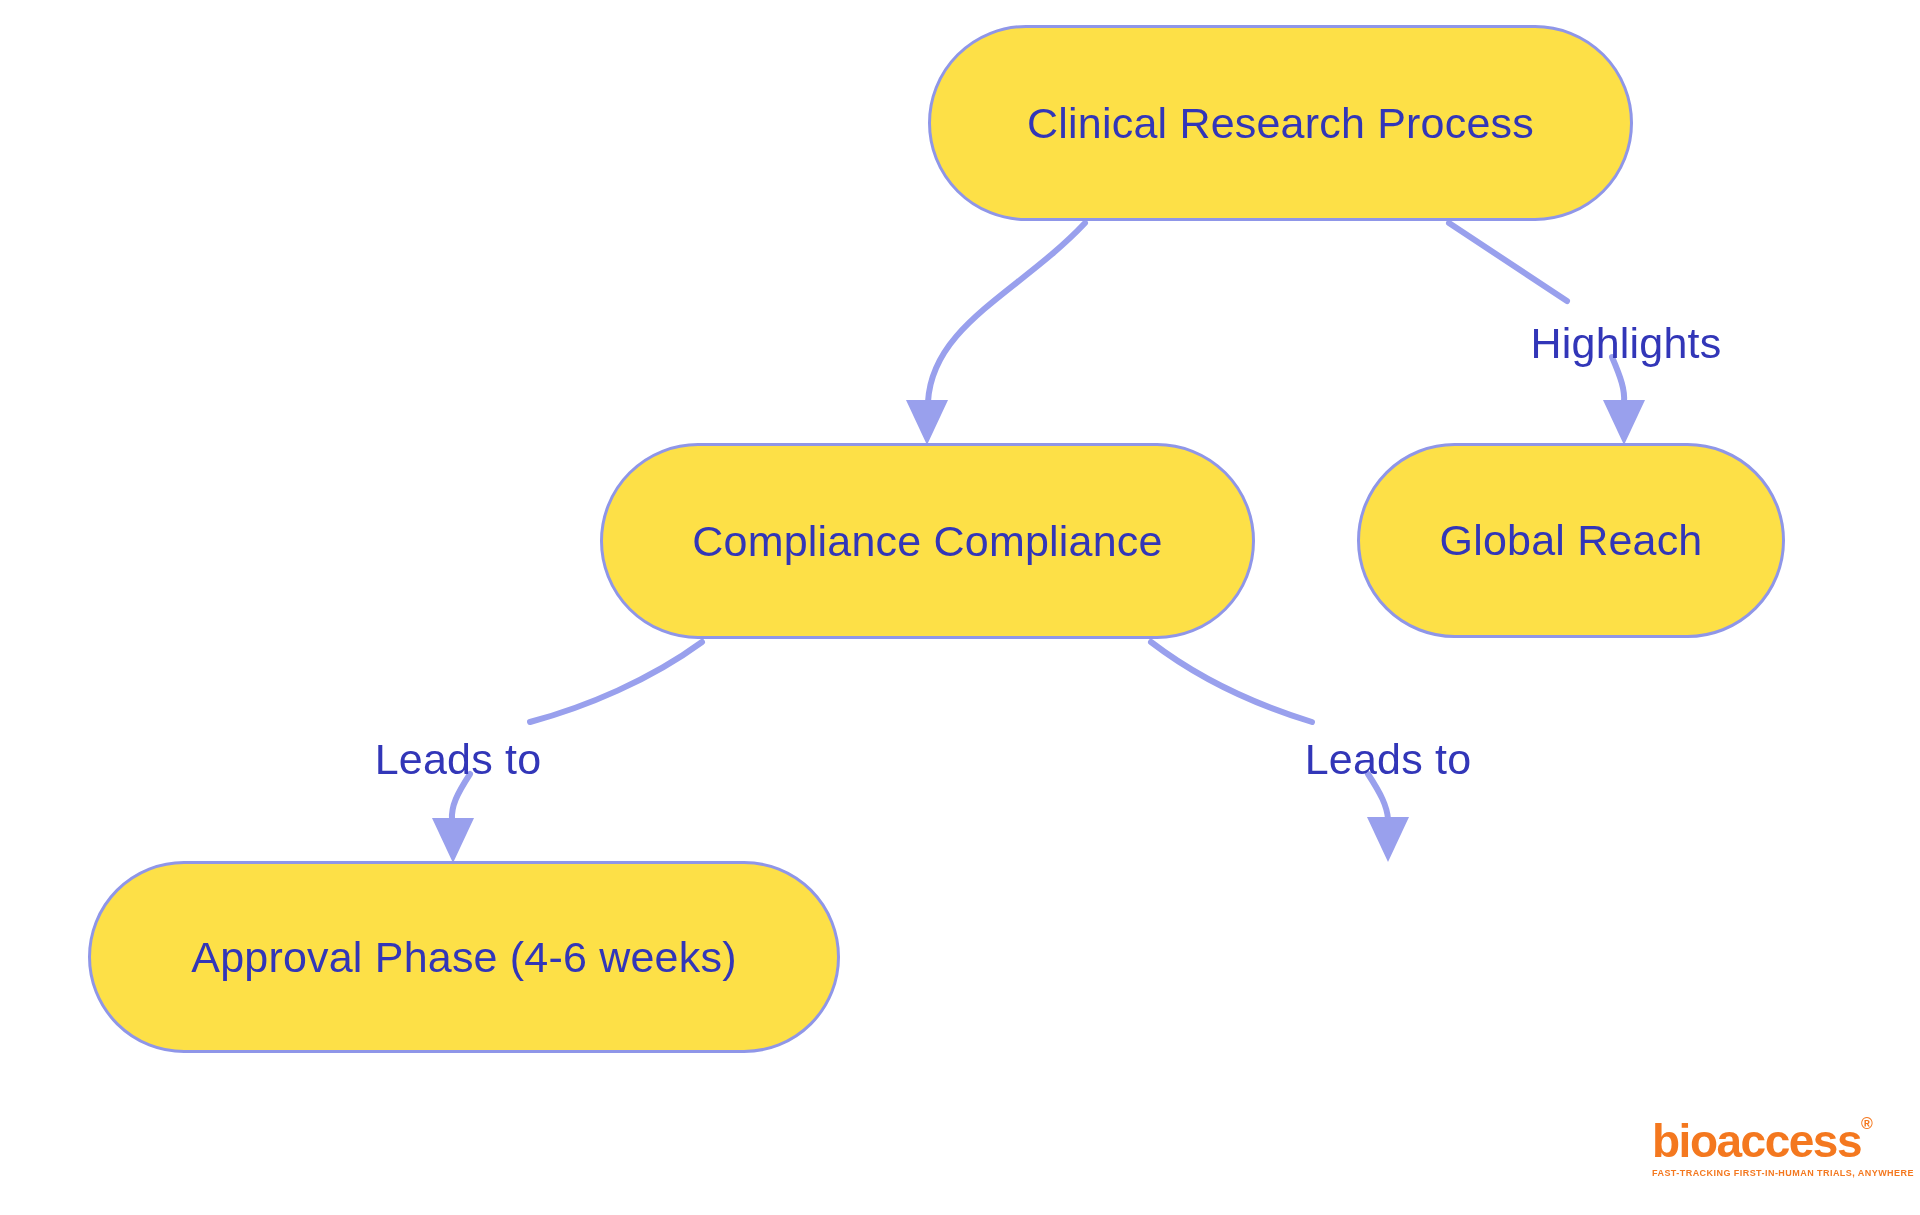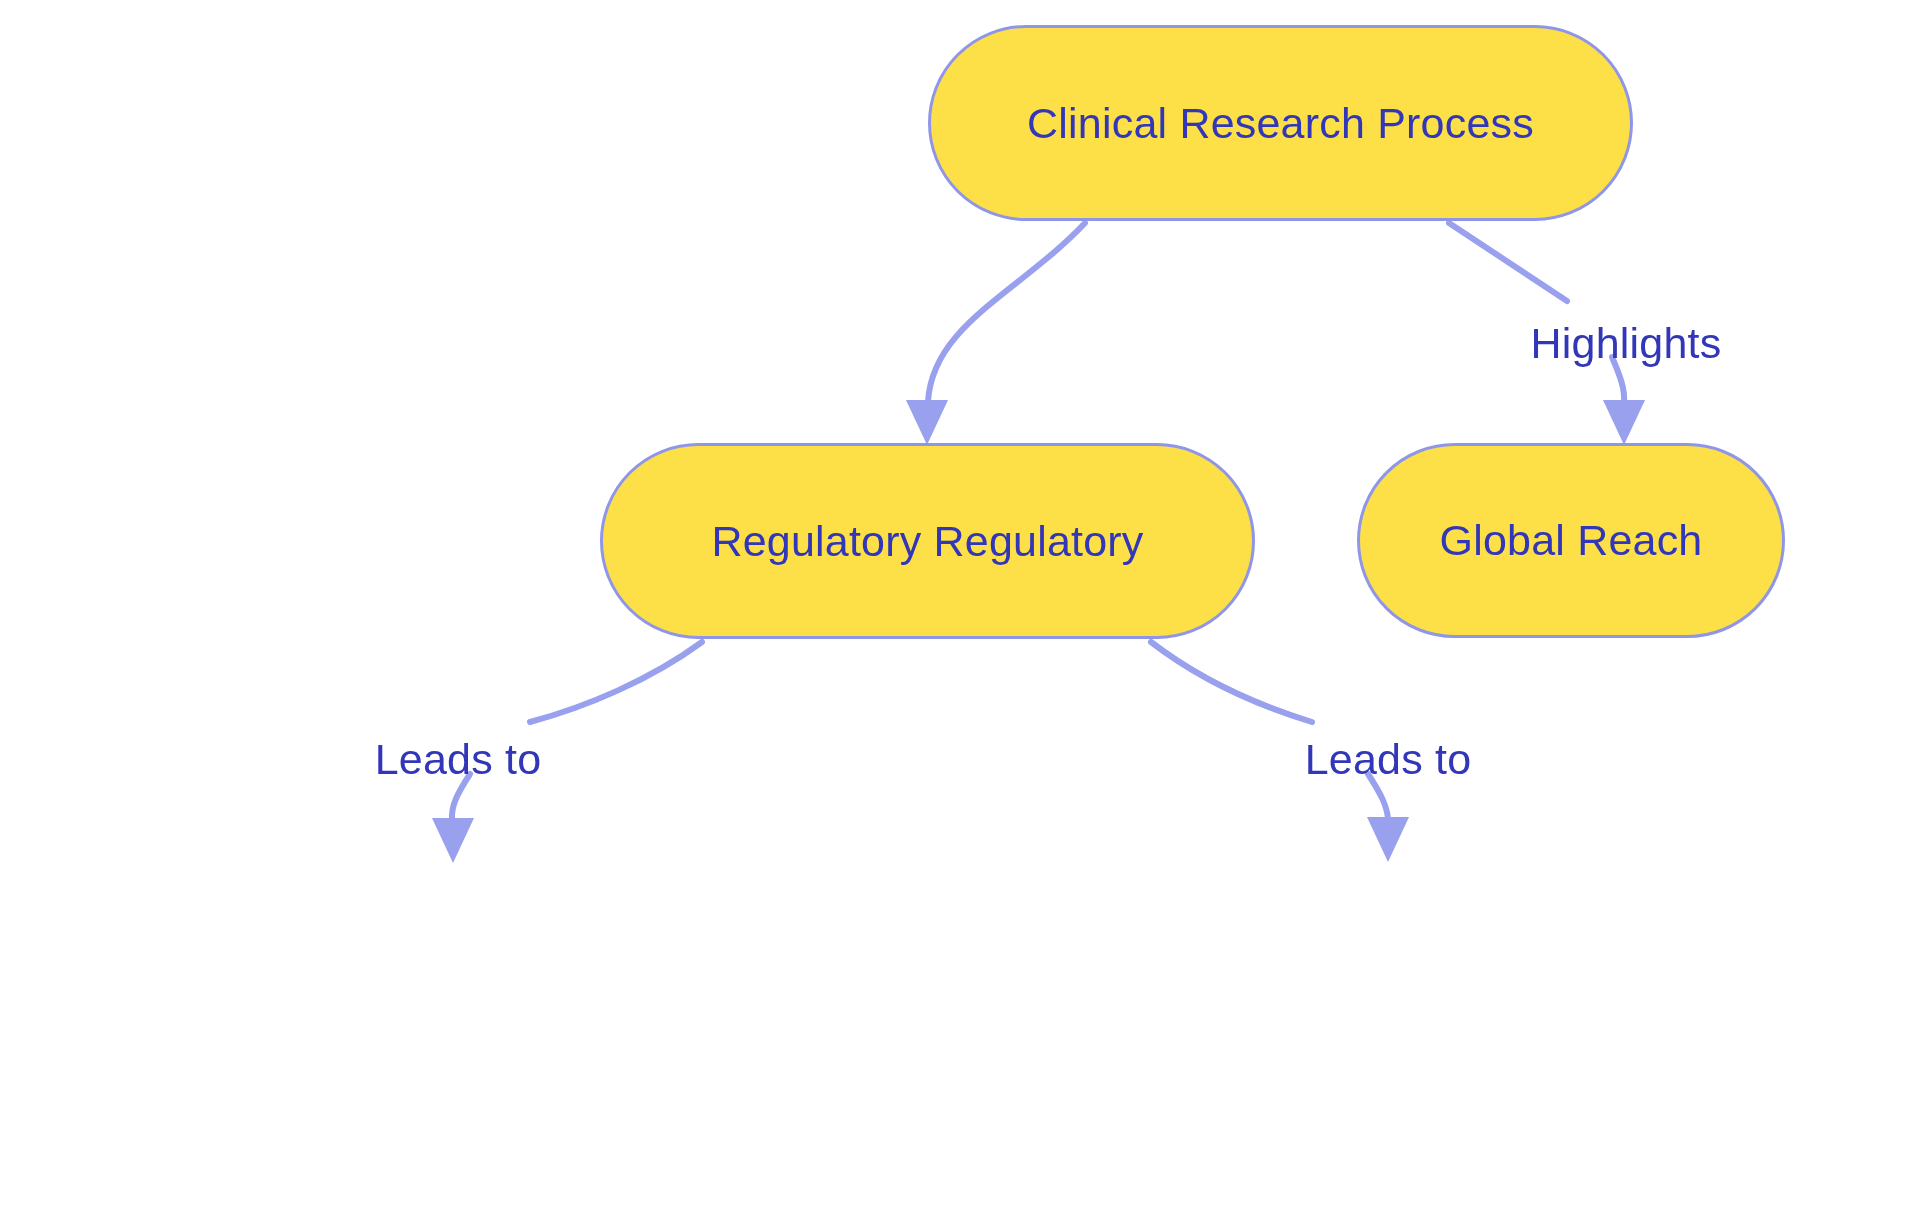--- a/index.html
+++ b/index.html
@@ -100,29 +100,36 @@
 
     <path class="edge-line" d="M 1368 774 C 1381 794, 1387 806, 1388 819"></path>
     <polygon class="arrowhead" points="1367,817 1409,817 1388,862"></polygon>
   </svg>
 
   <div class="node" style="left:928px; top:25px; width:705px; height:196px;">
     <span>Clinical Research Process</span>
   </div>
 
   <div class="node" style="left:600px; top:443px; width:655px; height:196px;">
-    <span>Regulatory Regulatory</span>
+    <span>Compliance Compliance</span>
   </div>
 
   <div class="node" style="left:1357px; top:443px; width:428px; height:195px;">
     <span>Global Reach</span>
   </div>
 
+  <div class="node" style="left:88px; top:861px; width:752px; height:192px;">
+    <span>Approval Phase (4-6 weeks)</span>
+  </div>
 
 
   <div class="edge-label" style="left:1626px; top:331px;">Highlights</div>
 
   <div class="edge-label" style="left:458px; top:747px;">Leads to</div>
 
   <div class="edge-label" style="left:1388px; top:747px;">Leads to</div>
 
+  <div class="logo">
+    <span class="logo-wordmark">bioaccess</span><span class="logo-reg">®</span>
+    <div class="logo-tagline">FAST-TRACKING FIRST-IN-HUMAN TRIALS, ANYWHERE</div>
+  </div>
 
 </div>
 
 </body></html>

